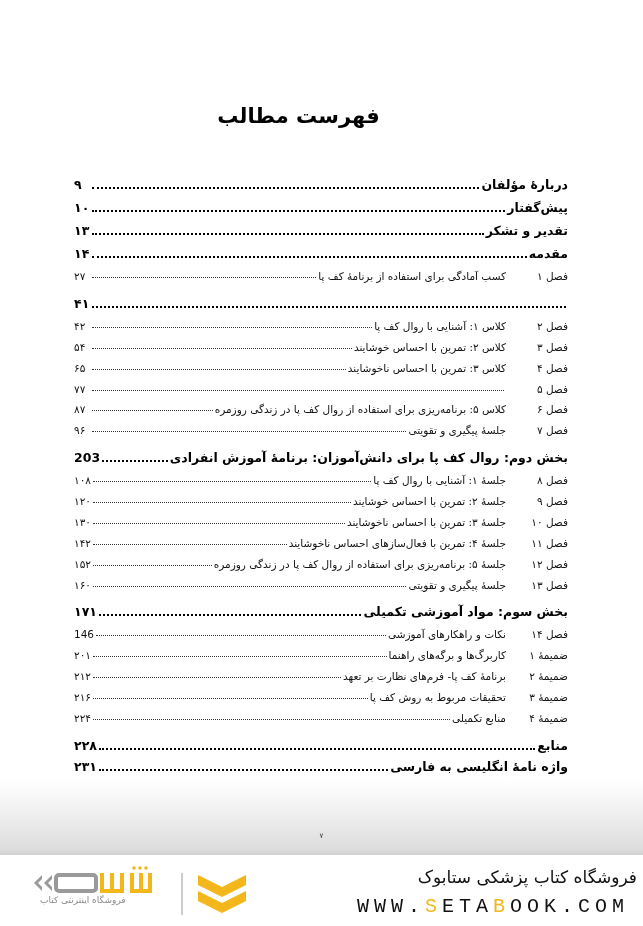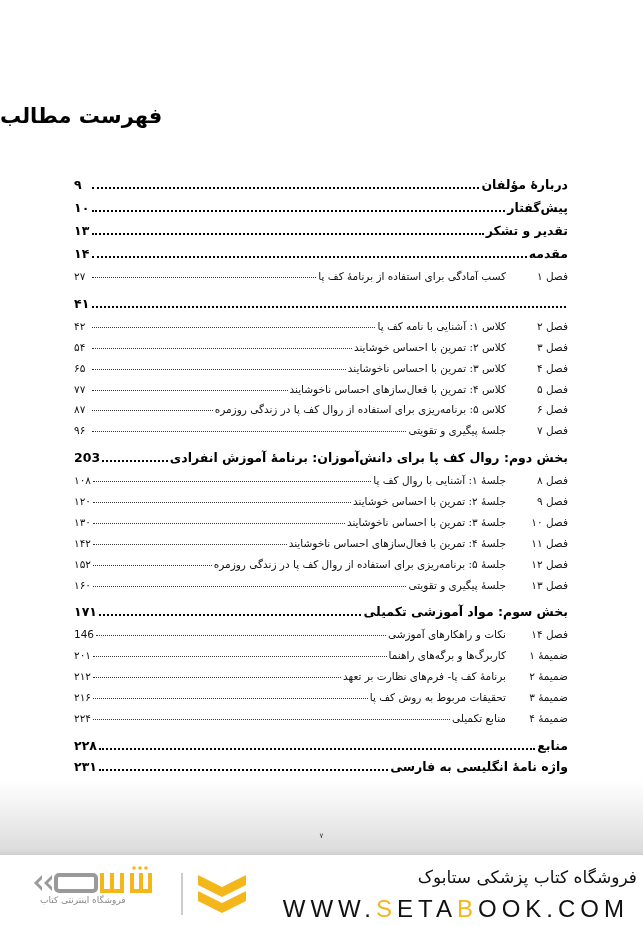--- a/index.html
+++ b/index.html
@@ -7,21 +7,21 @@
     width:643px; height:926px; overflow:hidden; position:relative;
     background:#ffffff;
     font-family:"DejaVu Sans", sans-serif;
     color:#000;
   }
   .page {
     position:absolute; left:0; top:0; width:643px; height:855px;
     background:linear-gradient(to bottom, #ffffff 0px, #ffffff 780px, #f1f1f1 810px, #dcdcdc 850px, #d0d0d0 855px);
   }
   .title {
-    position:absolute; top:104px; left:0; width:597px; text-align:left;
+    position:absolute; top:104px; left:0; width:597px; text-align:center;
     font-family:"DejaVu Sans", sans-serif; font-weight:bold; font-size:21px;
     direction:rtl;
   }
   .toc {
     position:absolute; left:74px; width:494px; direction:rtl;
   }
   .row {
     position:absolute; left:0; width:494px; height:20px;
     display:flex; flex-direction:row; align-items:flex-end;
     direction:rtl;
@@ -45,21 +45,21 @@
   }
   .footer {
     position:absolute; left:0; top:855px; width:643px; height:71px; background:#ffffff;
   }
   .store-name {
     position:absolute; right:6px; top:12px; direction:rtl;
     font-size:17px; color:#111;
   }
   .store-url {
     position:absolute; right:14px; top:40px;
-    font-family:Liberation Sans, sans-serif; font-size:24px; letter-spacing:5px; color:#111;
+    font-family:Liberation Mono, monospace; font-size:20px; letter-spacing:5px; color:#111;
   }
   .store-url .accent { color:#f3b71b; }
   .logo { position:absolute; left:30px; top:10px; width:230px; height:56px; }
   .logo-sub {
     position:absolute; left:14px; top:33px; direction:rtl;
     font-size:9px; color:#8a8a8a;
   }
 </style>
 </head>
 <body>
@@ -93,39 +93,38 @@
         <span class="ttl">کسب آمادگی برای استفاده از برنامهٔ کف پا</span>
         <span class="leader"></span>
         <span class="page-no">۲۷</span>
       </div>
       <div class="row major" style="top: 291px;">
         <span class="leader"></span>
         <span class="page-no">۴۱</span>
       </div>
       <div class="row minor" style="top: 312px;">
         <span class="num">فصل ۲</span>
-        <span class="ttl">کلاس ۱: آشنایی با نامه کف پا</span>
+        <span class="ttl">کلاس ۱: آشنایی با روال کف پا</span>
         <span class="leader"></span>
         <span class="page-no">۴۲</span>
       </div>
       <div class="row minor" style="top: 333px;">
         <span class="num">فصل ۳</span>
         <span class="ttl">کلاس ۲: تمرین با احساس خوشایند</span>
         <span class="leader"></span>
         <span class="page-no">۵۴</span>
       </div>
       <div class="row minor" style="top: 354px;">
         <span class="num">فصل ۴</span>
         <span class="ttl">کلاس ۳: تمرین با احساس ناخوشایند</span>
         <span class="leader"></span>
         <span class="page-no">۶۵</span>
       </div>
       <div class="row minor" style="top: 375px;">
         <span class="num">فصل ۵</span>
-        <span class="ttl">کلاس ۴: تمرین با فعال‌سازهای احساس ناخوشایند</span>
         <span class="leader"></span>
         <span class="page-no">۷۷</span>
       </div>
       <div class="row minor" style="top: 395px;">
         <span class="num">فصل ۶</span>
         <span class="ttl">کلاس ۵: برنامه‌ریزی برای استفاده از روال کف پا در زندگی روزمره</span>
         <span class="leader"></span>
         <span class="page-no">۸۷</span>
       </div>
       <div class="row minor" style="top: 416px;">

